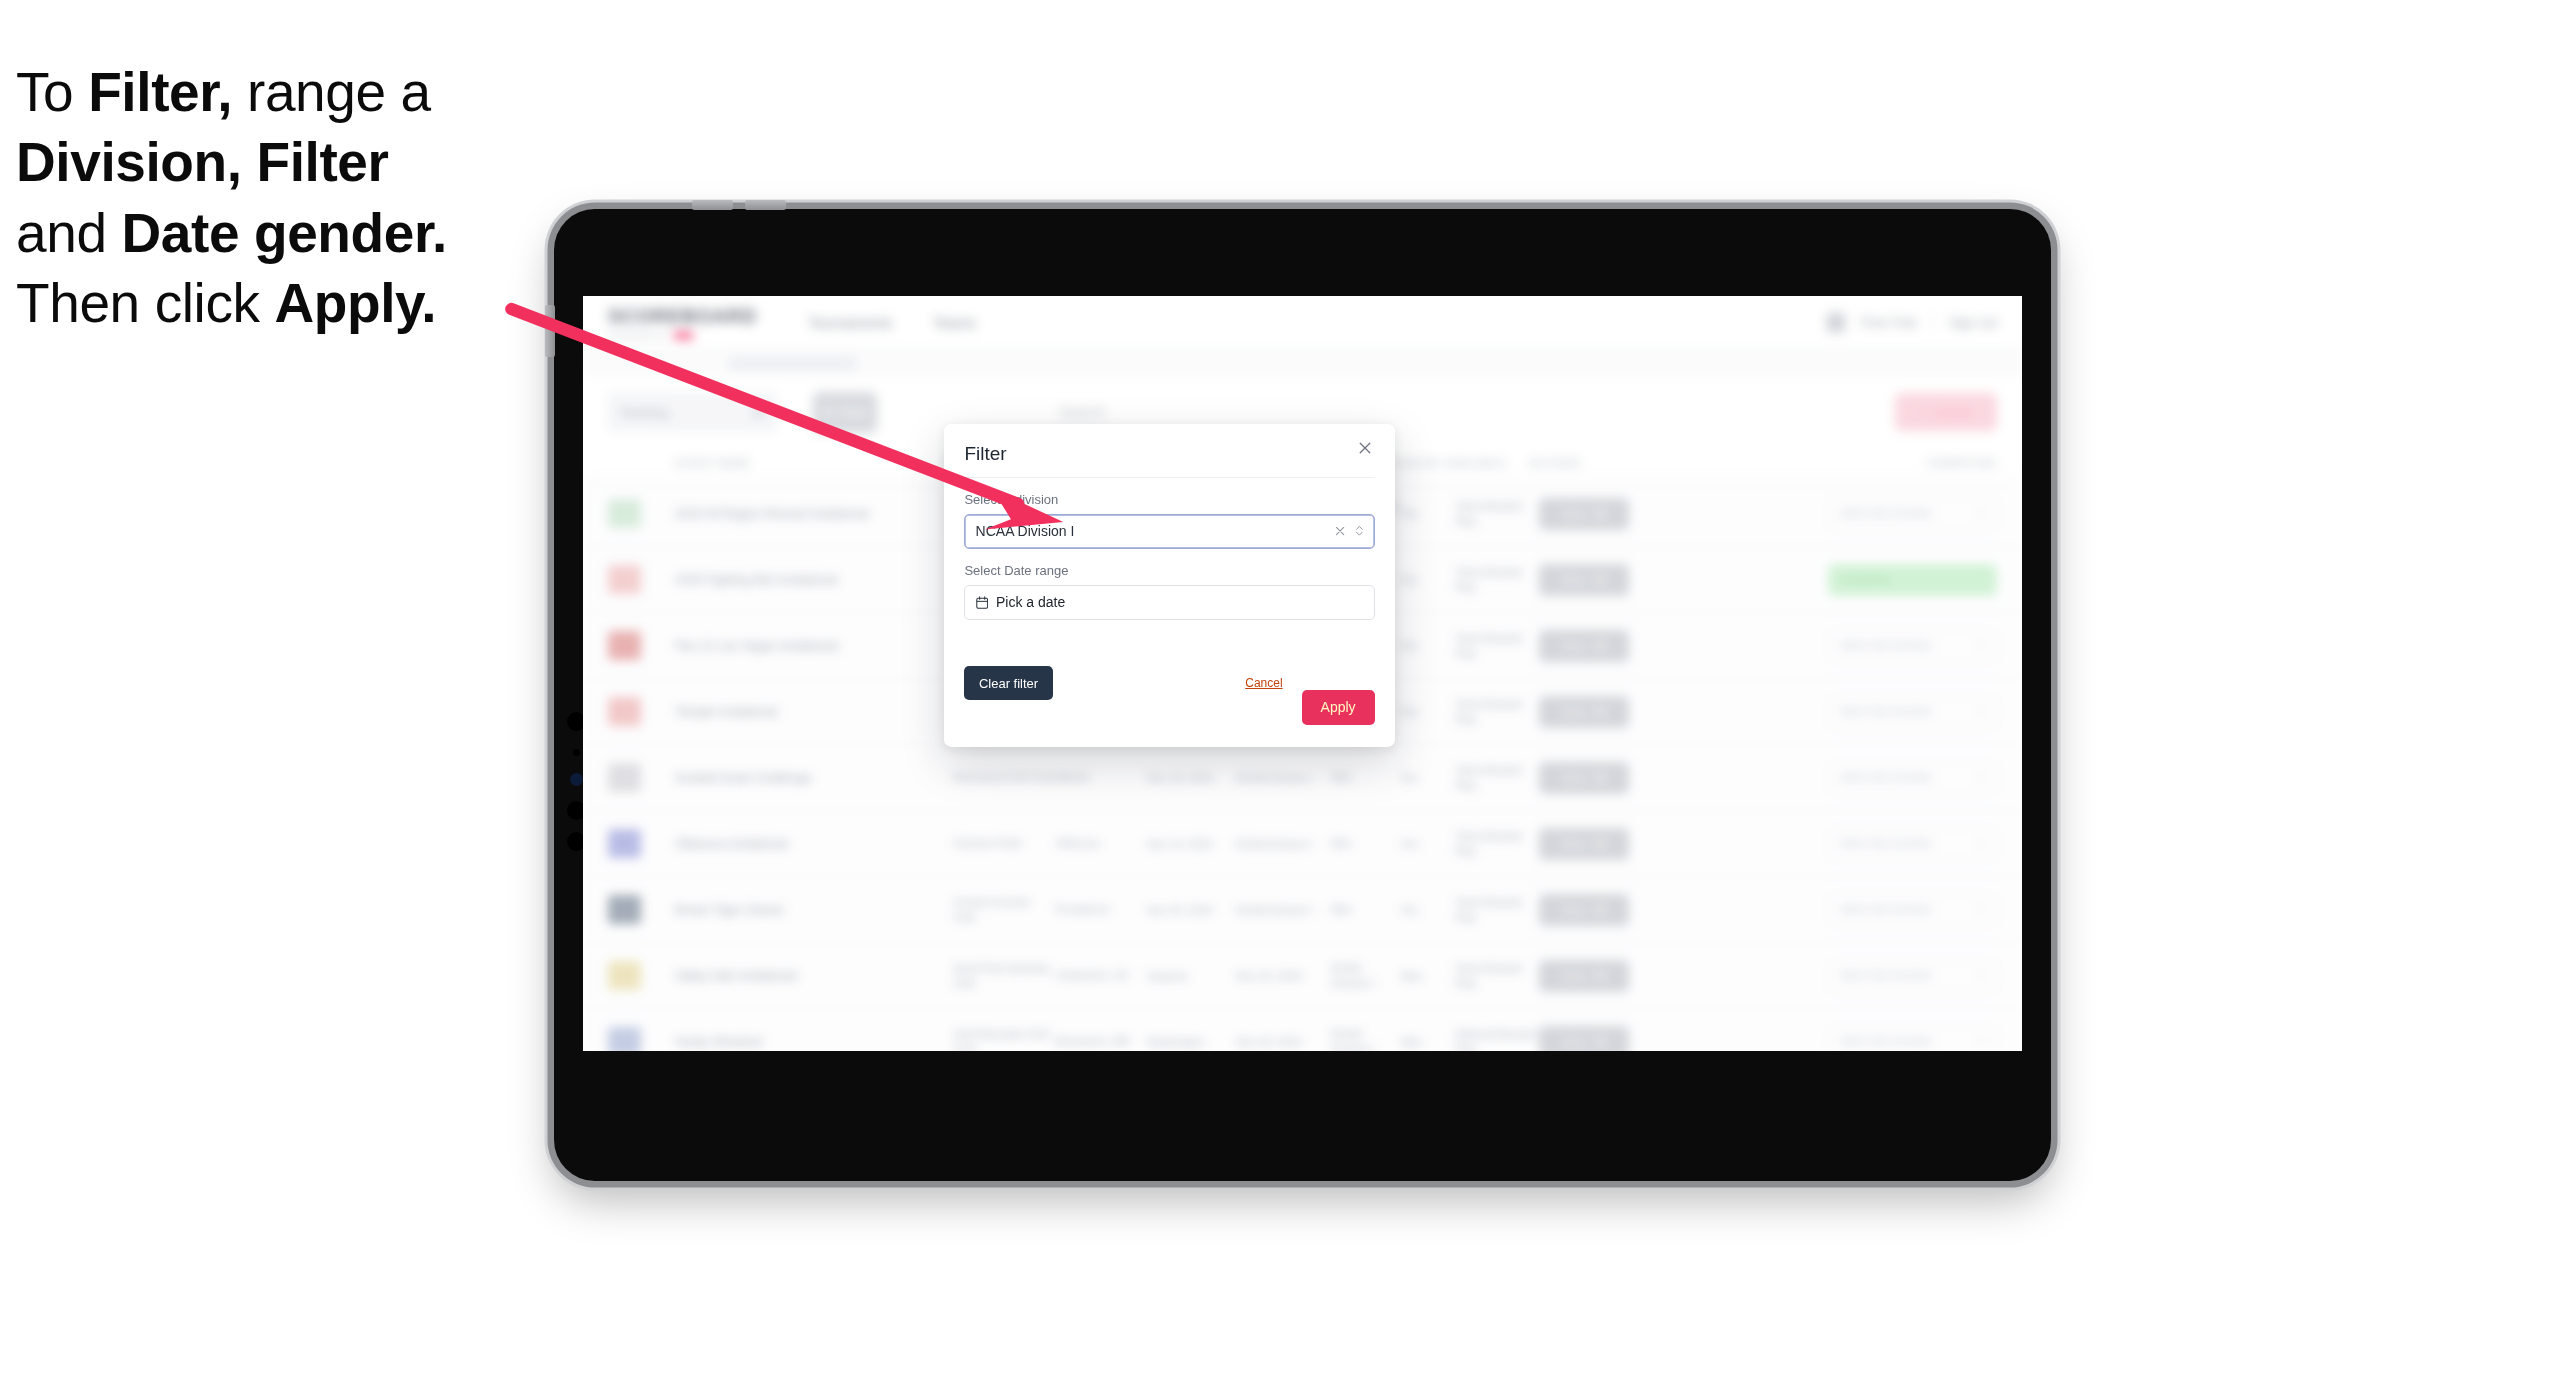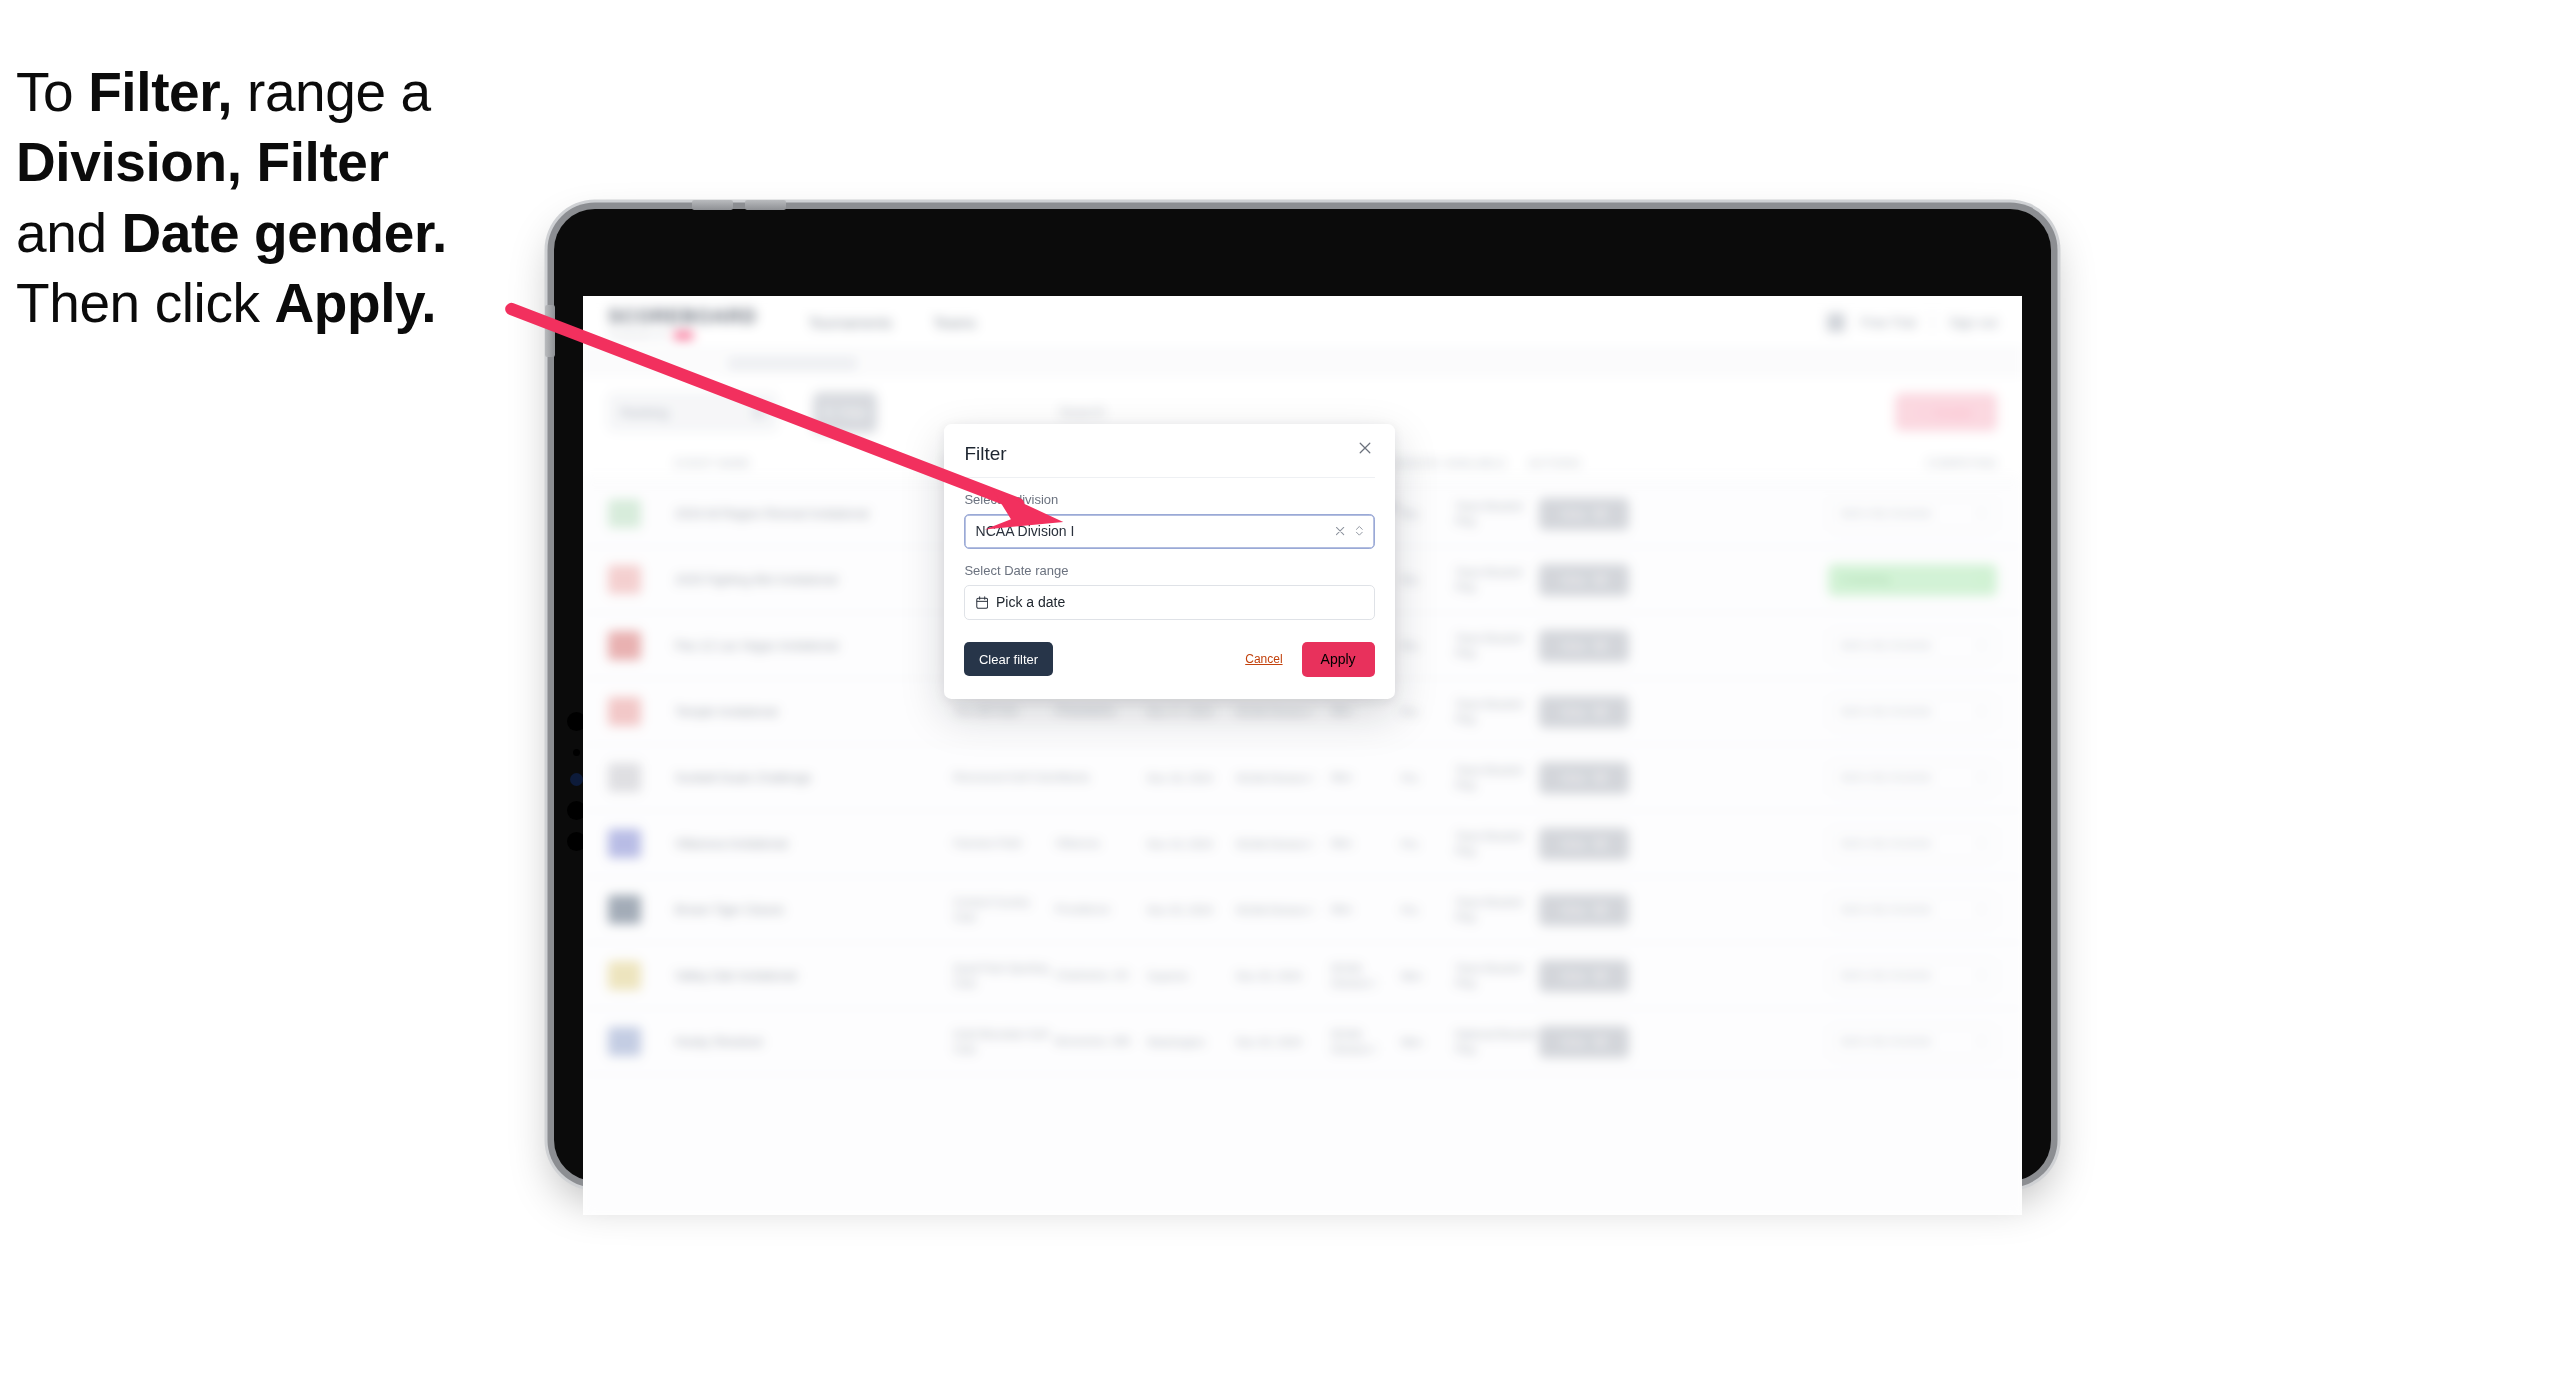--- a/index.html
+++ b/index.html
@@ -46,21 +46,21 @@
   .s1 { left: 13px; top: 503px; width: 19px; height: 19px; }
   .s2 { left: 19px; top: 540px; width: 7.3px; height: 7.3px; }
   .s3 { left: 16px; top: 564px; width: 13px; height: 13px; background:#0d1b3a;}
   .s4 { left: 13px; top: 592px; width: 19px; height: 19px; }
   .s5 { left: 13px; top: 623px; width: 19px; height: 19px; }
 
   
   .screen {
     position: absolute;
     left: 29px; top: 87px;
-    width: 1439px; height: 919px;
+    width: 1439px; height: 755px;
     background: #ffffff;
     overflow: hidden;
   }
   
   .app-blur { position:absolute; inset:0; filter: blur(5.1px); }
 
   .app-nav {
     position:absolute; left:0; top:0; width:100%; height:54px;
     background:#fff; border-bottom:0.7px solid #eceef1;
     display:flex; align-items:center; padding:0 25px; box-sizing:border-box;
@@ -159,22 +159,22 @@
   .fi-val { flex:1 1 auto; }
   .fi-icons { display:flex; align-items:center; gap:9.5px; }
   .fi-icons svg { display:block; }
   .cal-ico { margin-right:8px; display:flex; align-items:center; }
   .ph { color:#20272f; }
   .modal-foot { margin-top:22px; display:flex; align-items:center;text-align:right; }
   .btn-clear { background:#273549; color:#fff; font-size:13px; border-radius:5.1px;
                padding:9.5px 14.5px; cursor:pointer; }
   .foot-right { margin-left:auto; display:flex; align-items:center; gap:19px; }
   .btn-cancel { font-size:12px; color:#c2410c; cursor:pointer;text-decoration:underline; }
-  .btn-apply { background:#e8315c; color:#000000; font-size:14px; border-radius:5.1px;
-               padding:9.5px 19px; cursor:pointer; }
+  .btn-apply { background:#e8315c; color:#fef9c3; font-size:14px; border-radius:5.1px;
+               padding:9.5px 19px; cursor:pointer;margin-top:48px; }
 
   
   .arrow-svg { position:absolute; left:0; top:0; width:2576px; height:1386px;
                pointer-events:none; }
 </style>
 </head>
 <body>
 
 <div id="root">
 

